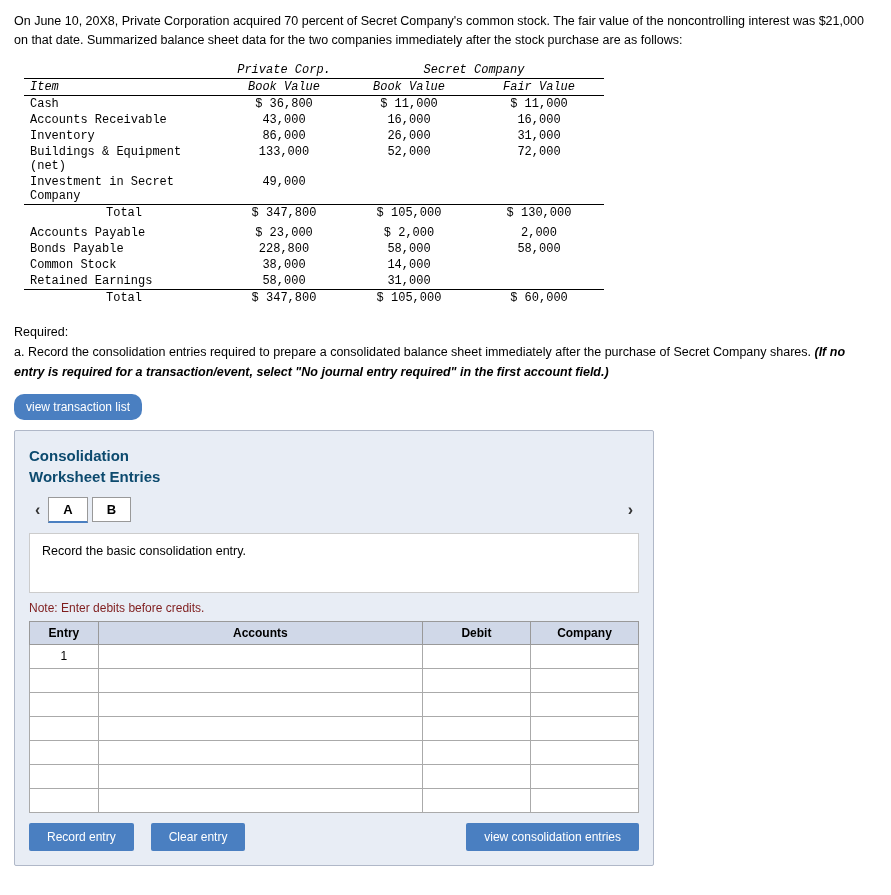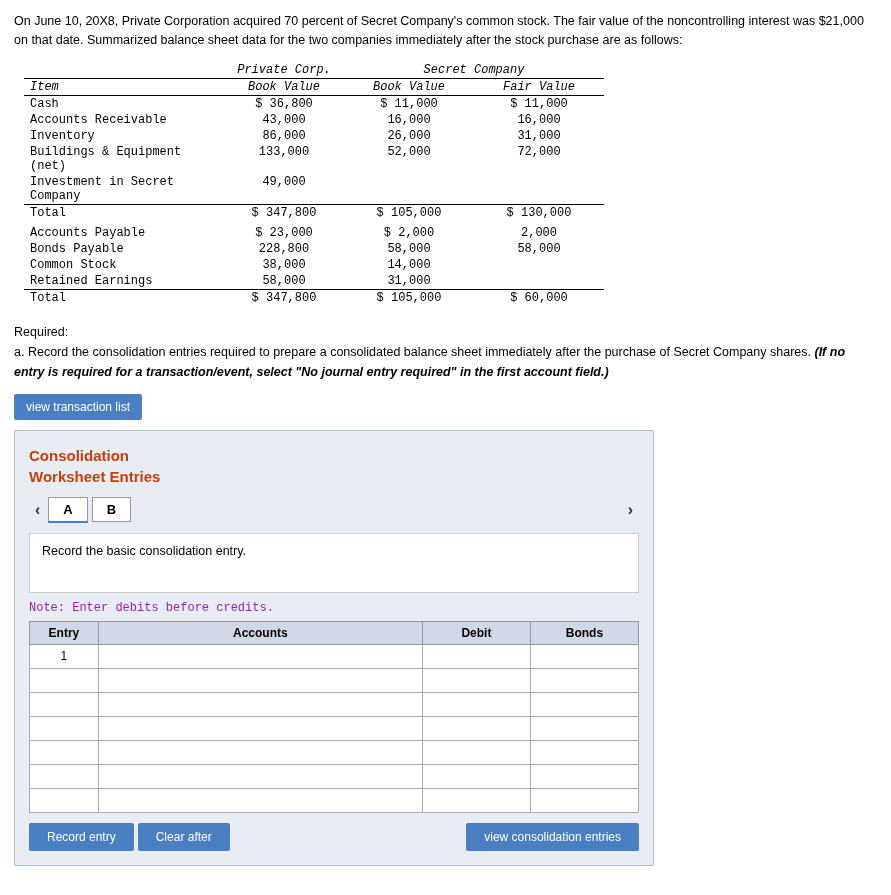--- a/index.html
+++ b/index.html
@@ -44,20 +44,21 @@
       font-weight: normal;
       font-size: 12px;
     }
     .balance-table .sub-header th {
       font-size: 12px;
       font-weight: normal;
       border-bottom: 1px solid #000;
     }
     .border-top td {
       border-top: 1px solid #000;
+      text-align: center;
     }
     .required-section {
       font-size: 12.5px;
       line-height: 1.6;
       margin-bottom: 12px;
     }
     .required-section .required-label {
       font-weight: normal;
     }
     .required-section .bold-italic {
@@ -65,35 +66,35 @@
       font-style: italic;
     }
     .view-transaction-btn {
       background-color: #4a7fc1;
       color: #fff;
       border: none;
       padding: 6px 12px;
       font-size: 12px;
       cursor: pointer;
       margin-bottom: 10px;
-      border-radius: 2px;
+      border-radius: 10px;
     }
     .worksheet-container {
       border: 1px solid #b0b8c8;
       background: #e8edf5;
       padding: 14px;
       width: 640px;
       border-radius: 2px;
     }
     .worksheet-title {
       font-size: 15px;
       font-weight: bold;
       margin-bottom: 10px;
       line-height: 1.4;
-      color: #c2410c;
+      color: #0c4a6e;
     }
     .tab-nav {
       display: flex;
       align-items: center;
       margin-bottom: 10px;
       gap: 0;
     }
     .tab-nav .arrow {
       font-size: 16px;
       cursor: pointer;
@@ -117,24 +118,23 @@
     .entry-description-box {
       background: #fff;
       border: 1px solid #ccc;
       padding: 10px 12px;
       font-size: 12.5px;
       min-height: 60px;
       margin-bottom: 8px;
       width: 100%;
     }
     .note-text {
-      color: #a21caf;
+      color: #7f1d1d;
       font-size: 12px;
       margin-bottom: 6px;
-      font-family: Liberation Mono, monospace;
     }
     .entry-table {
       border-collapse: collapse;
       width: 100%;
       background: #fff;
       font-size: 12px;
     }
     .entry-table th {
       background: #d0d8e8;
       border: 1px solid #999;
@@ -154,21 +154,21 @@
     .entry-table td.account-cell {
       width: 300px;
     }
     .entry-table td.debit-cell,
     .entry-table td.credit-cell {
       width: 100px;
     }
     .btn-row {
       display: flex;
       align-items: center;
-      gap: 4px;
+      gap: 17px;
       margin-top: 10px;
     }
     .record-btn {
       background: #4a7fc1;
       color: #fff;
       border: none;
       padding: 7px 18px;
       font-size: 12px;
       cursor: pointer;
       border-radius: 2px;
@@ -324,21 +324,21 @@
   <div class="entry-description-box">Record the basic consolidation entry.</div>
 
   <div class="note-text">Note: Enter debits before credits.</div>
 
   <table class="entry-table">
     <thead>
       <tr>
         <th>Entry</th>
         <th>Accounts</th>
         <th>Debit</th>
-        <th>Bonds</th>
+        <th>Company</th>
       </tr>
     </thead>
     <tbody id="entry-table-body">
     <tr>
     <td class="entry-num">1</td>
     <td class="account-cell"><input type="text" style="border: none; width: 100%; outline: none; font-size: 12px;" value=""></td>
     <td class="debit-cell"><input type="text" style="border: none; width: 100%; outline: none; font-size: 12px;" value=""></td>
     <td class="credit-cell"><input type="text" style="border: none; width: 100%; outline: none; font-size: 12px;" value=""></td>
   </tr>
         <tr>
@@ -375,19 +375,19 @@
     <td class="entry-num"></td>
     <td class="account-cell"><input type="text" style="border: none; width: 100%; outline: none; font-size: 12px;" value=""></td>
     <td class="debit-cell"><input type="text" style="border: none; width: 100%; outline: none; font-size: 12px;" value=""></td>
     <td class="credit-cell"><input type="text" style="border: none; width: 100%; outline: none; font-size: 12px;" value=""></td>
   </tr>
       </tbody>
   </table>
 
   <div class="btn-row">
     <button class="record-btn">Record entry</button>
-    <button class="clear-btn">Clear after</button>
+    <button class="clear-btn">Clear entry</button>
     <button class="view-consolidation-btn">view consolidation entries</button>
   </div>
 </div>
 
 
 
 
 </body></html>

